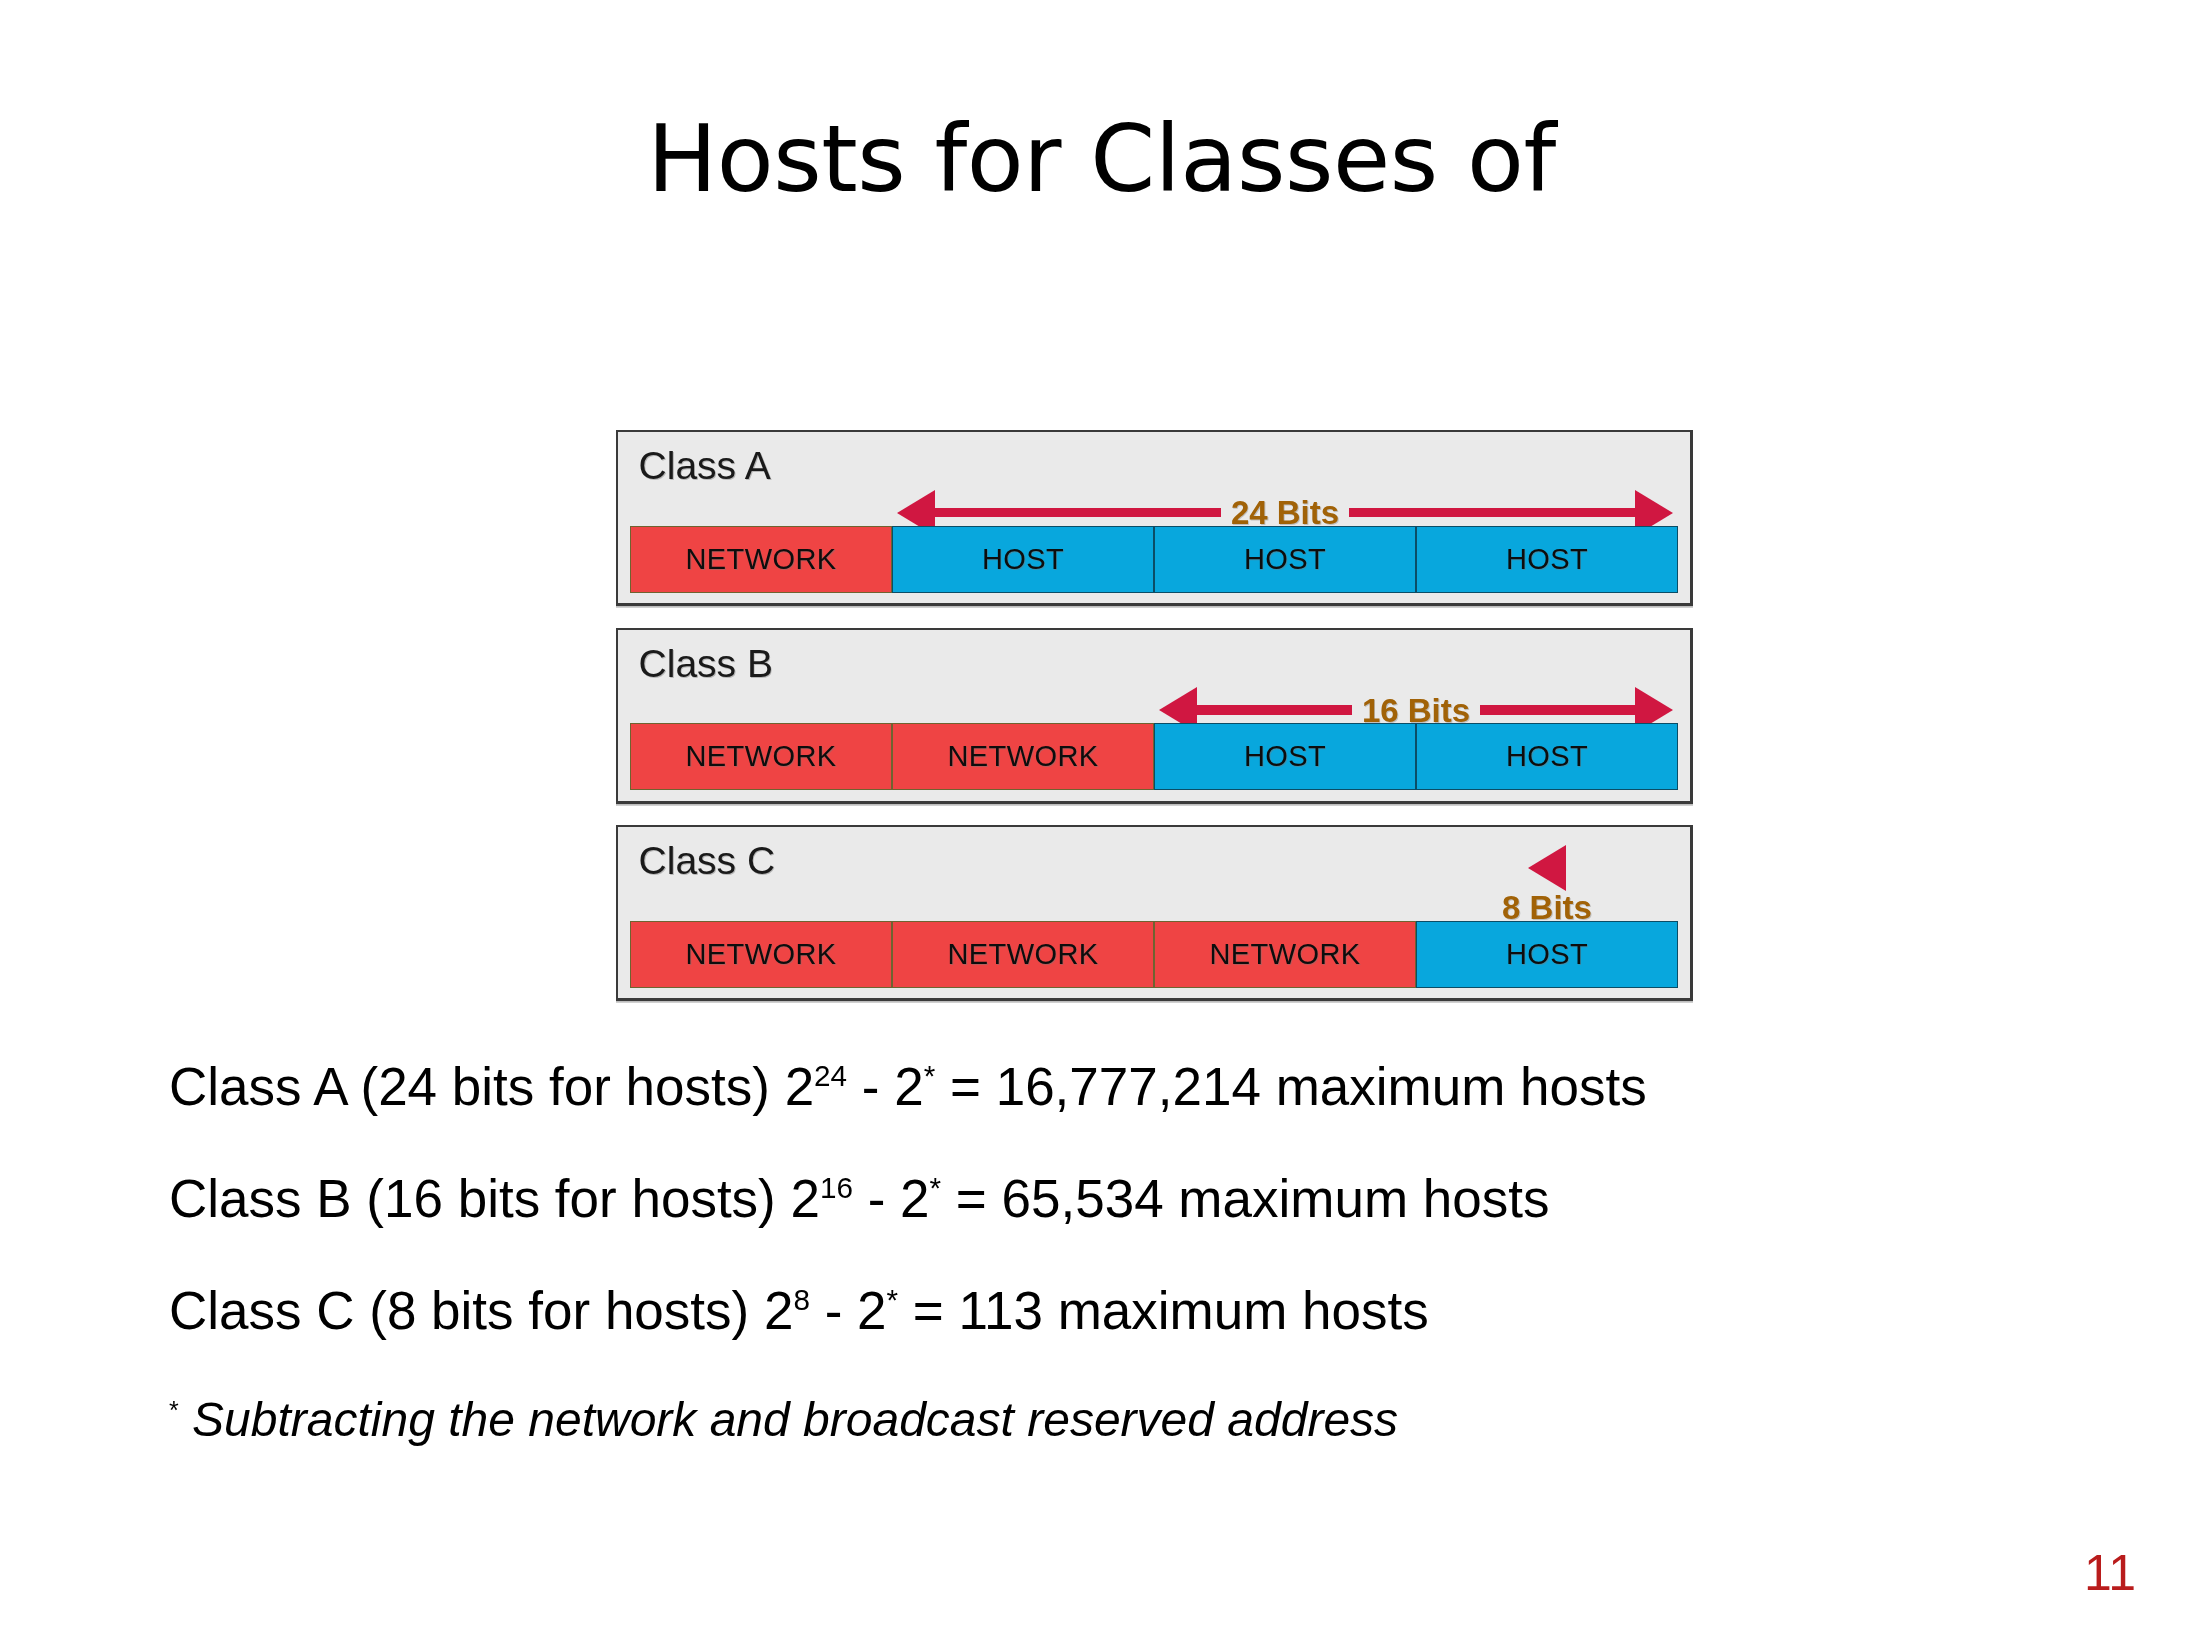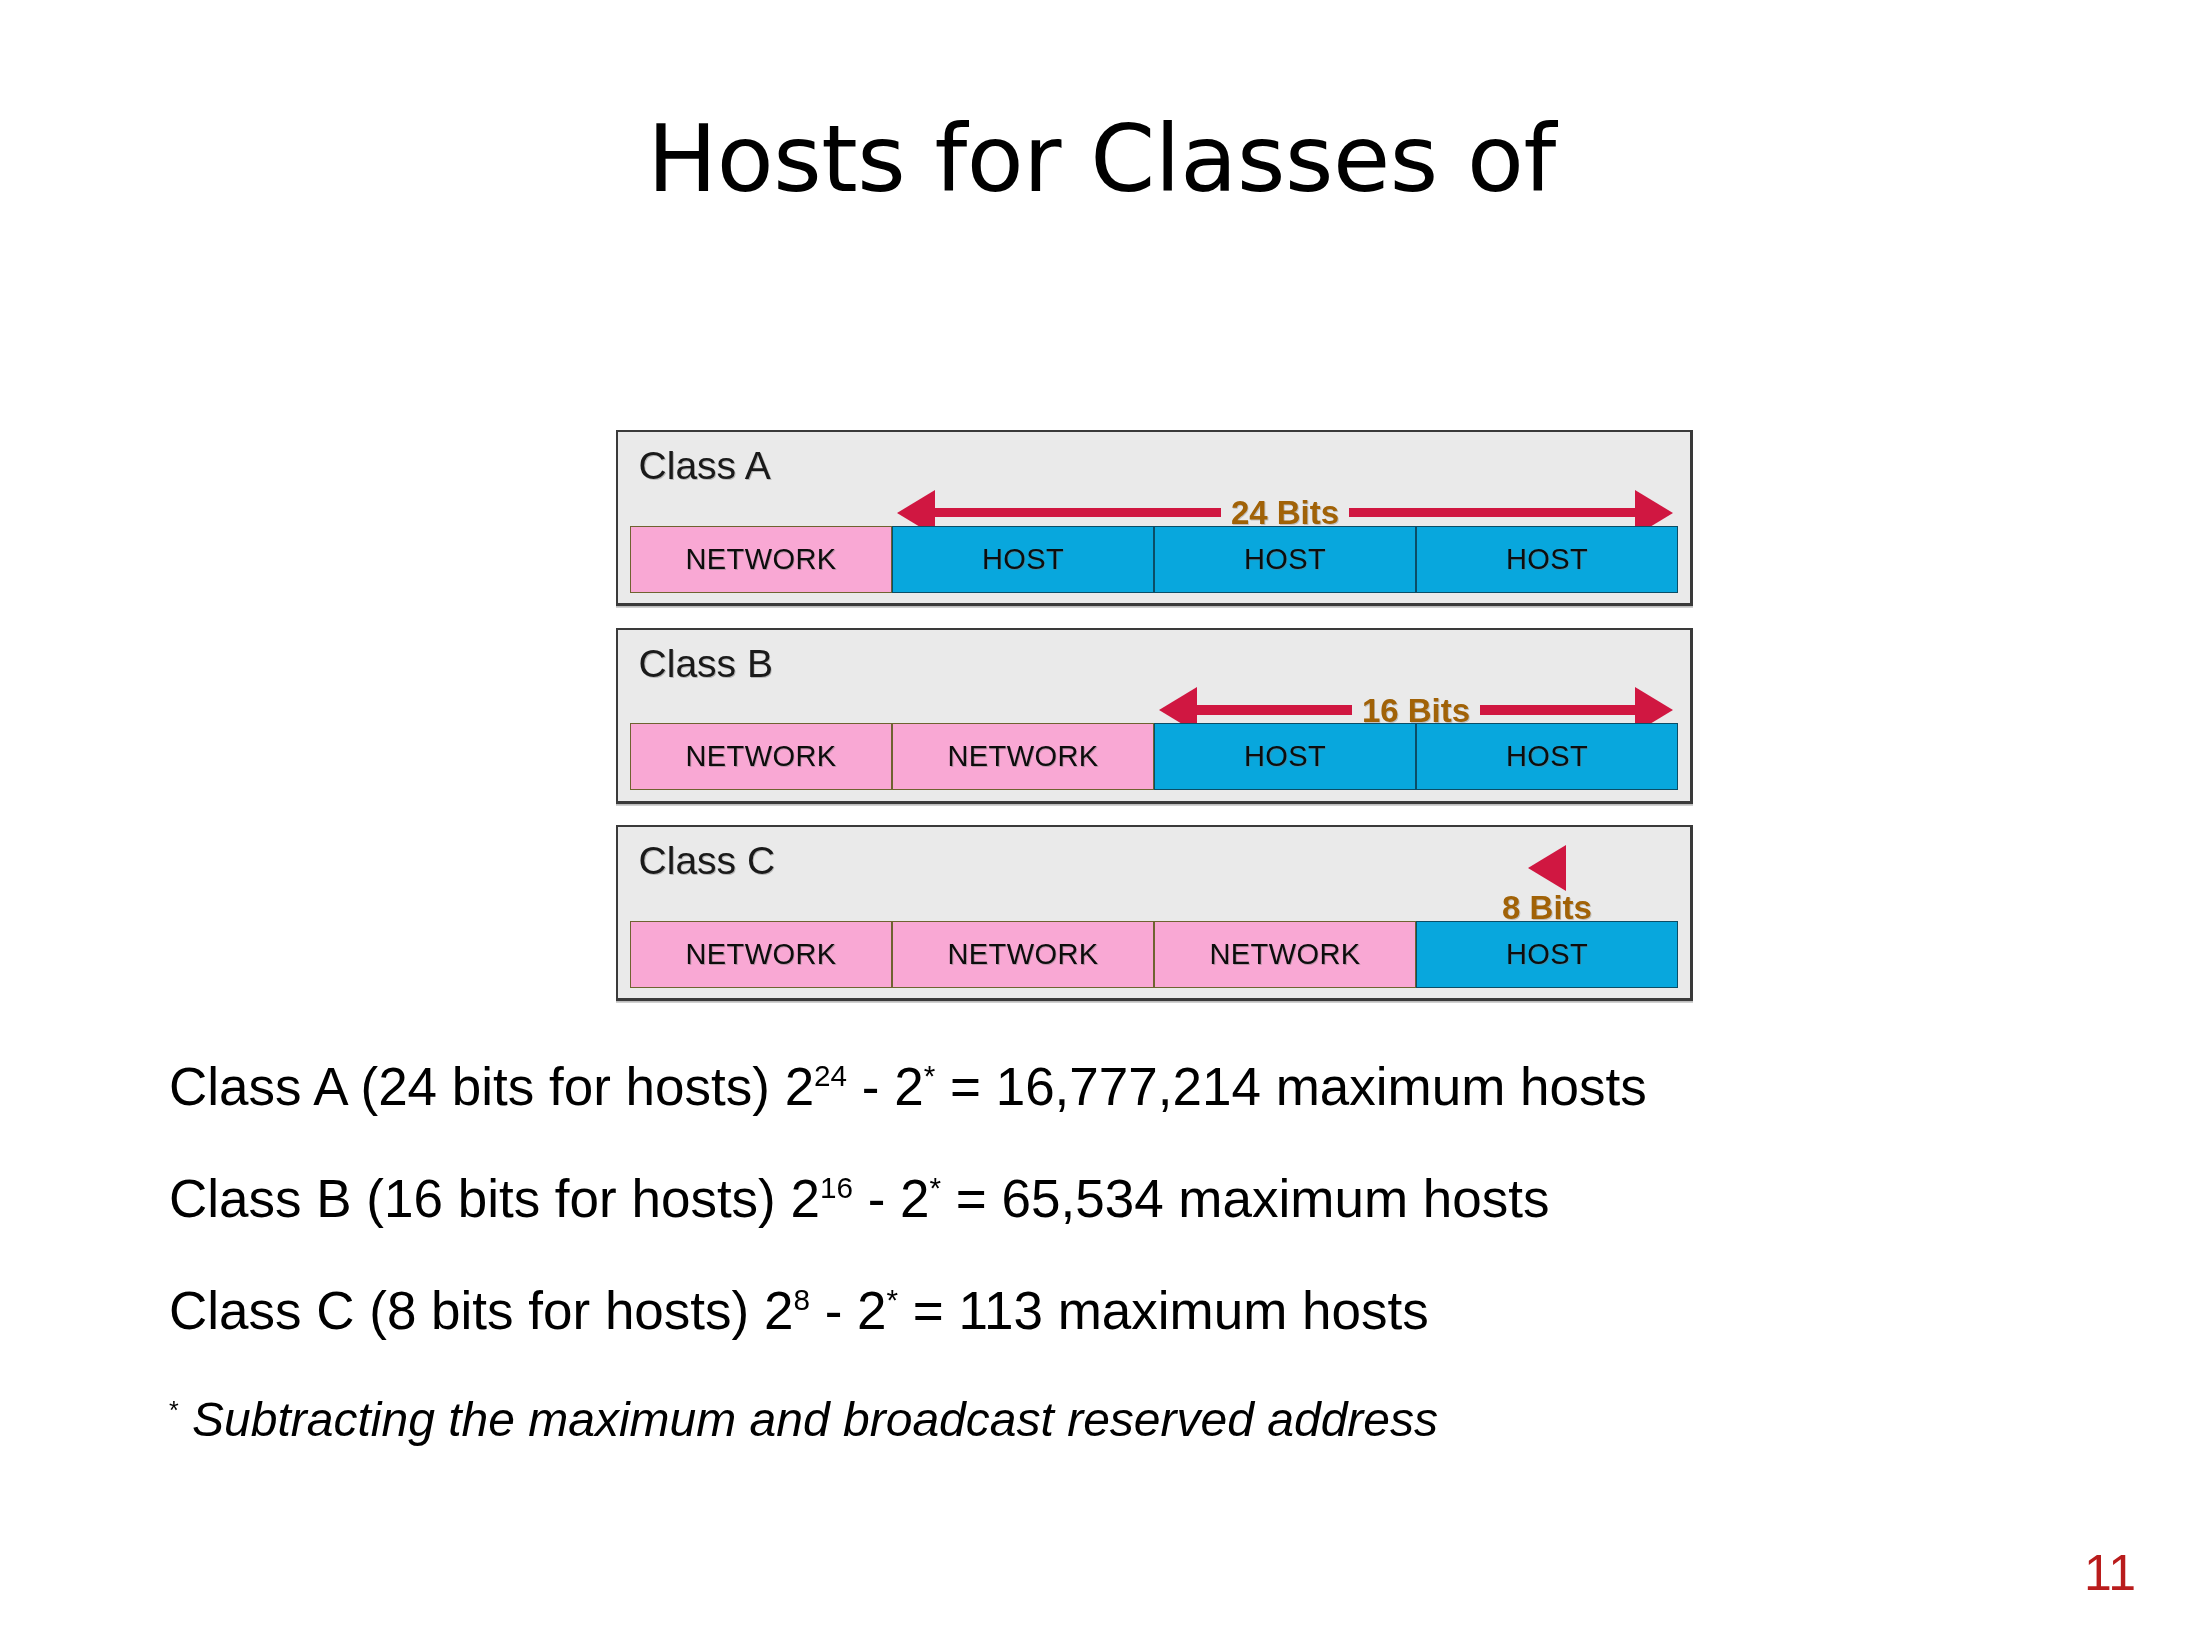--- a/index.html
+++ b/index.html
@@ -133,21 +133,21 @@
     color: #0d0d0d;
     letter-spacing: 0.4px;
     border: 1.7px solid #2a2a2a;
     border-left-width: 0.9px;
     border-right-width: 0.9px;
     text-shadow: 0.9px 0.9px 0 rgba(120,120,120,0.45);
   }
   .octet:first-child { border-left-width: 1.7px; }
   .octet:last-child  { border-right-width: 1.7px; }
   .octet.network {
-    background: #f9a8d4;
+    background: #ef4444;
     border-color: #6f6330;
   }
   .octet.host {
     background: #08a7dd;
     border-color: #0b4d66;
   }
 
   
   .body-lines {
     position: absolute;
@@ -252,17 +252,17 @@
         <div class="octet network">NETWORK</div>
         <div class="octet host">HOST</div>
       </div>
     </div>
   </div>
 
 <div class="body-lines" id="body-lines">
     <div class="body-line"><span>Class A (24 bits for hosts) 2</span><sup>24</sup><span> - 2</span><sup>*</sup><span> = 16,777,214 maximum hosts</span></div>
     <div class="body-line"><span>Class B (16 bits for hosts) 2</span><sup>16</sup><span> - 2</span><sup>*</sup><span> = 65,534 maximum hosts</span></div>
     <div class="body-line"><span>Class C (8 bits for hosts) 2</span><sup>8</sup><span> - 2</span><sup>*</sup><span> = 113 maximum hosts</span></div>
-    <div class="footnote"><sup>*</sup><span> Subtracting the maximum and broadcast reserved address</span></div>
+    <div class="footnote"><sup>*</sup><span> Subtracting the network and broadcast reserved address</span></div>
   </div>
 
 <div class="page-number">11</div>
 
 
 </body></html>

